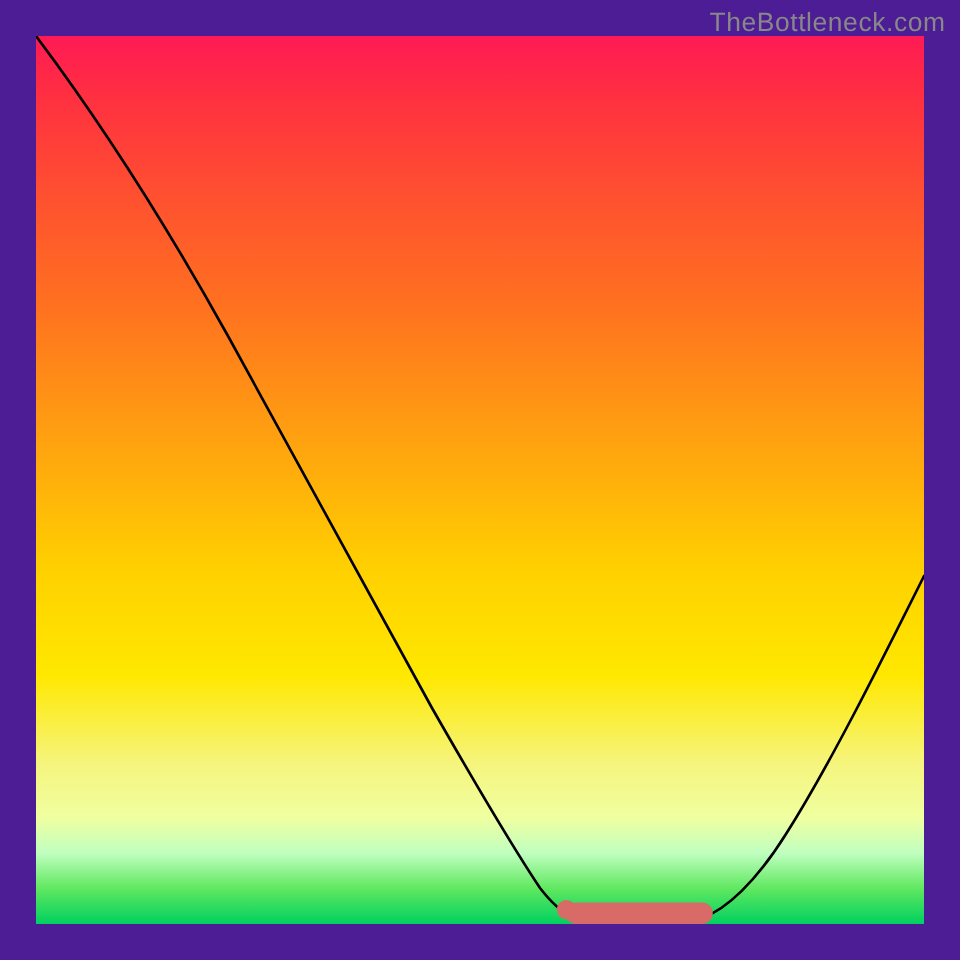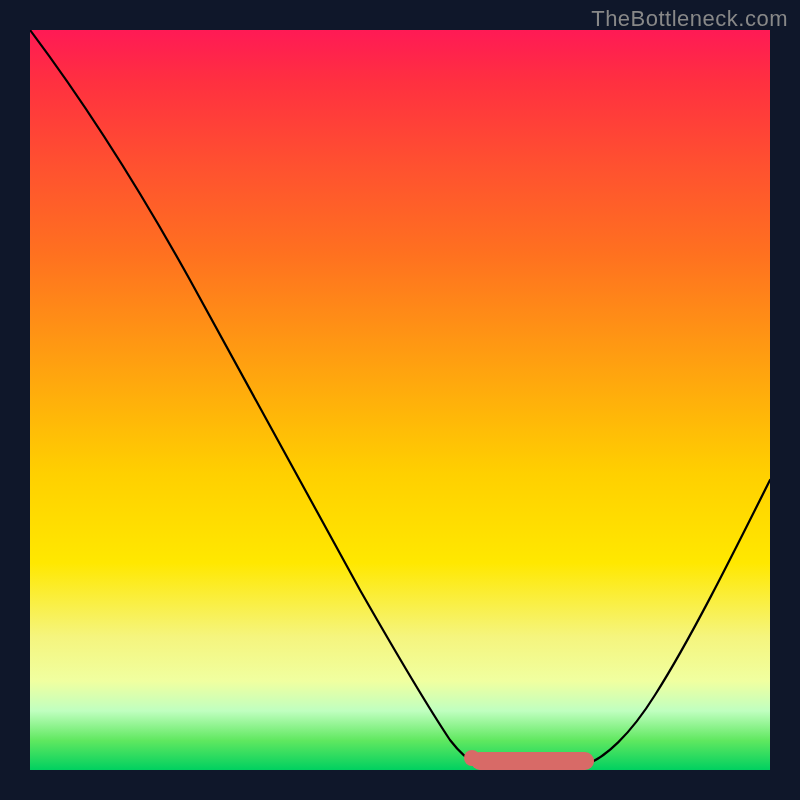--- a/index.html
+++ b/index.html
@@ -8,21 +8,21 @@
     width: 800px;
     height: 800px;
     background: #000;
     font-family: Arial, Helvetica, sans-serif;
     overflow: hidden;
   }
   .frame {
     position: relative;
     width: 800px;
     height: 800px;
-    background: #0f172a;
+    background: #4c1d95;
   }
   .watermark {
     position: absolute;
     top: 6px;
     right: 12px;
     color: #888;
     font-size: 22px;
     font-weight: 500;
     letter-spacing: 0.5px;
     z-index: 20;

